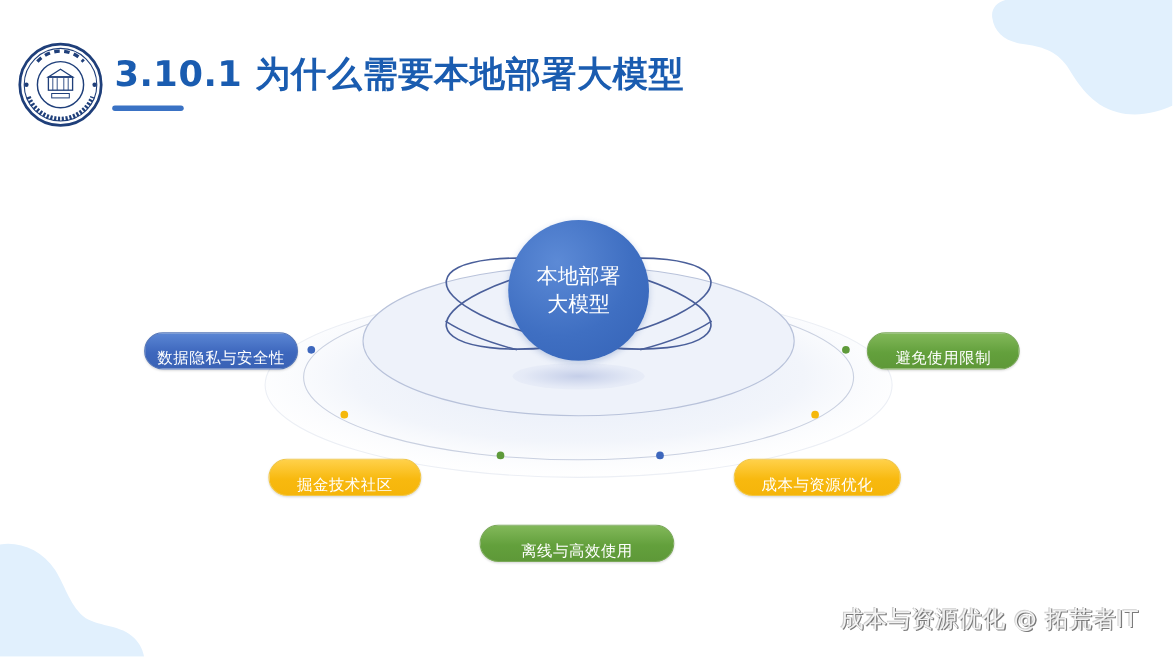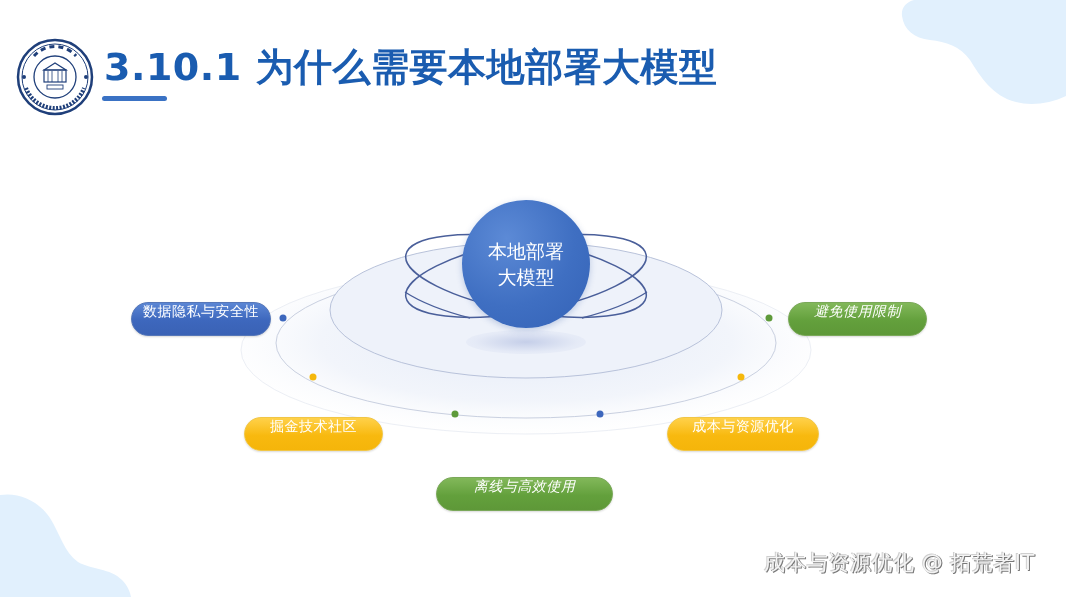--- a/index.html
+++ b/index.html
@@ -8,21 +8,21 @@
 
   .blob { position: absolute; }
   .blob-tr { left: 880px; top: 0; width: 186px; height: 106px; }
   .blob-bl { left: 0; top: 490px; width: 135px; height: 107px; }
 
   .logo { position: absolute; left: 14px; top: 38px; width: 82px; height: 78px; }
 
   .title {
     position: absolute; left: 104px; top: 41px;
     font-family: "DejaVu Sans", "Liberation Sans", sans-serif;
-    font-weight: bold; font-size: 38px; color: #1a5cb0; letter-spacing: 0.5px;
+    font-weight: bold; font-size: 32px; color: #1a5cb0; letter-spacing: 0.5px;
     white-space: nowrap; line-height: 52px;
   }
   .title-underline {
     position: absolute; left: 102px; top: 96px; width: 65px; height: 5px;
     background: #3a72c4; border-radius: 3px;
   }
 
   .diagram { position: absolute; left: 0; top: 0; width: 884px; height: 597px; border-radius: 24px; }
 
   .center-ball {
@@ -32,26 +32,26 @@
     display: flex; flex-direction: column; align-items: center; justify-content: center;
     color: #ffffff; font-size: 19px; line-height: 26px; text-align: center;
   }
   .center-shadow {
     position: absolute; left: 466px; top: 330px; width: 120px; height: 24px; border-radius: 50%;
     background: radial-gradient(ellipse at center, rgba(120,140,200,0.35) 0%, rgba(160,175,220,0.12) 60%, rgba(255,255,255,0) 100%);
   }
 
   .pill {
     position: absolute; height: 34px; border-radius: 17px;
-    color: #ffffff; font-size: 14px; display: flex; align-items: flex-start; justify-content: center;
+    color: #ffffff; font-size: 14px; display: flex; align-items: flex-end; justify-content: center;
     letter-spacing: 0.5px; white-space: nowrap;
     box-shadow: 0 1px 2px rgba(0,0,0,0.15);
   }
   .pill.blue   { background: linear-gradient(#5b86d4, #3d67bd 55%, #3a62b5); border: 1px solid #5677b8; }
-  .pill.green  { background: linear-gradient(#82b85a, #63a03c 55%, #5e9838); border: 1px solid #7aa859; font-style: italic; }
+  .pill.green  { background: linear-gradient(#82b85a, #63a03c 55%, #5e9838); border: 1px solid #7aa859; }
   .pill.yellow { background: linear-gradient(#ffd14a, #f8b90f 55%, #f5b50a); border: 1px solid #f1c646; }
 
   .p-privacy { left: 131px; top: 302px; width: 140px; }
   .p-limit   { left: 788px; top: 302px; width: 139px; }
   .p-custom  { left: 244px; top: 417px; width: 139px; }
   .p-cost    { left: 667px; top: 417px; width: 152px; }
   .p-offline { left: 436px; top: 477px; width: 177px; }
 
   .watermark {
     position: absolute; left: 764px; top: 549px; font-size: 21px; color: #f4f4f4;

